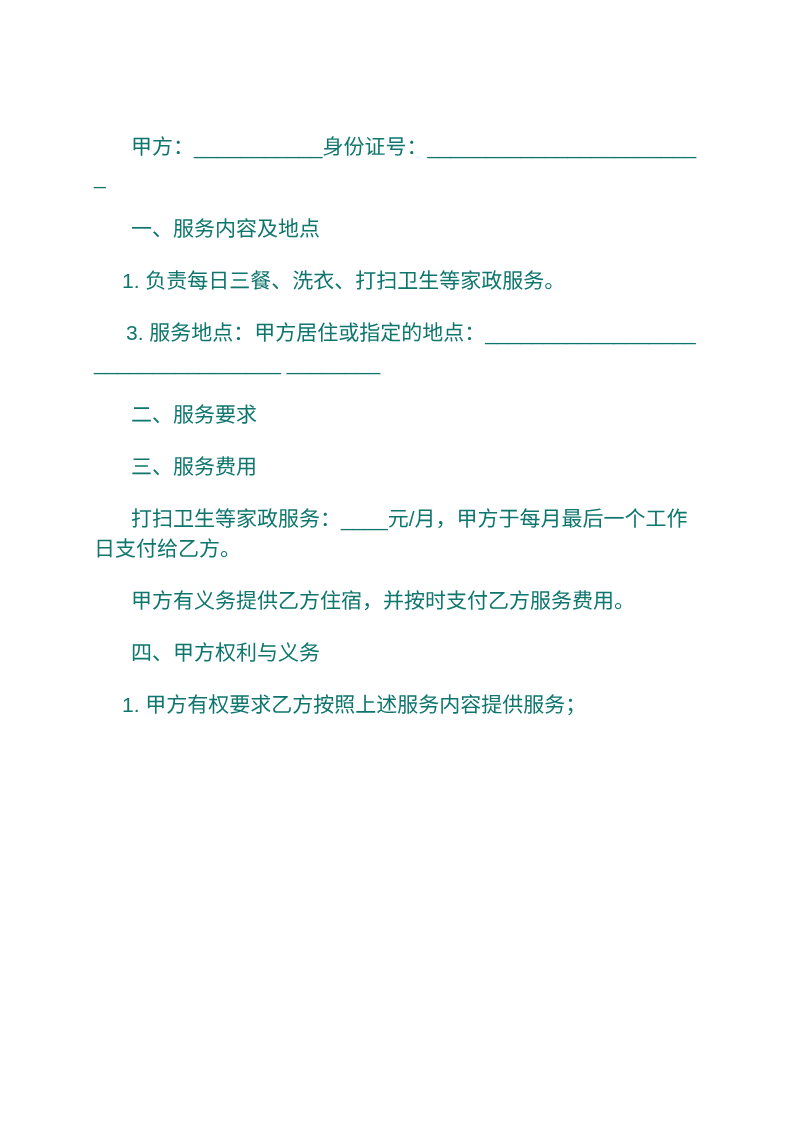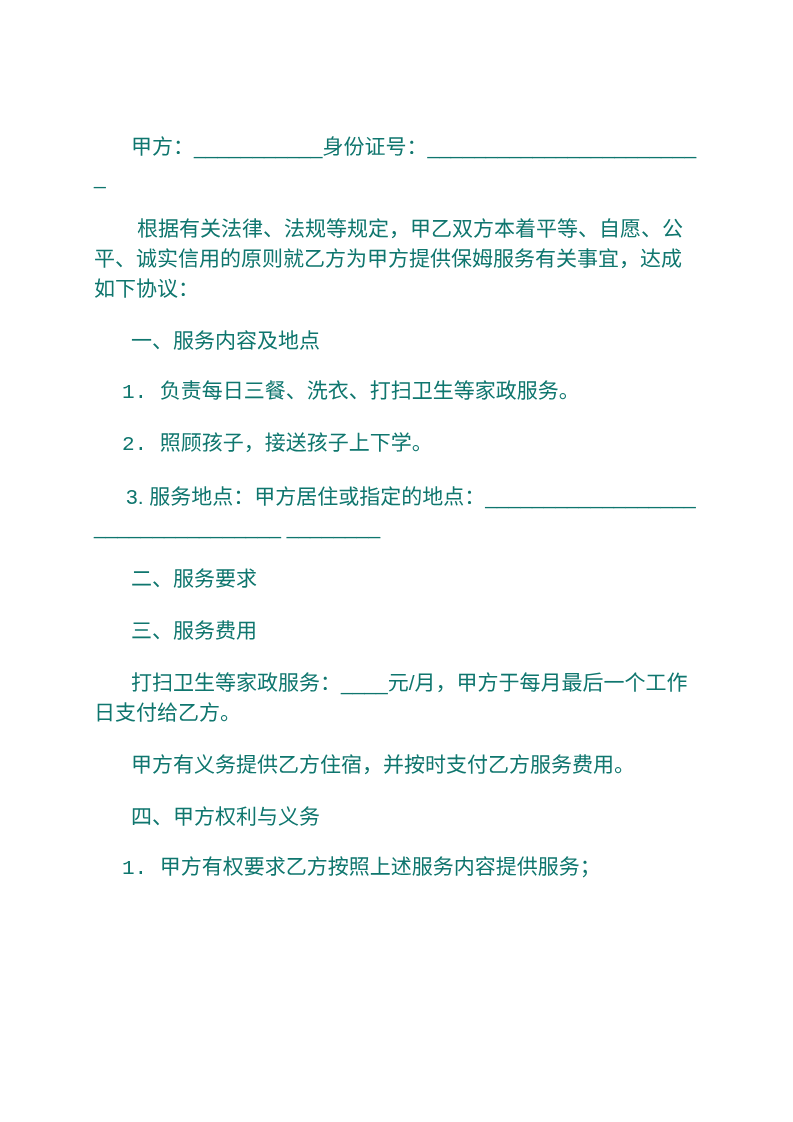--- a/index.html
+++ b/index.html
@@ -25,33 +25,31 @@
     margin-top: 8px;
   }
   .page p {
     margin: 0 0 22px 0;
     word-break: break-all;
     white-space: pre-wrap;
   }
   
   .ind-a { text-indent: 43px; }  
   .ind-b { text-indent: 37px; }  
-  .ind-c { text-indent: 28px; font-family: Liberation Mono, monospace; }  
+  .ind-c { text-indent: 28px; }  
   .ind-d { text-indent: 32px; }  
 </style>
 </head>
 <body>
 
 <div class="page">
   <p class="ind-b">甲方：___________身份证号：________________________</p>
-  <p class="ind-a">根据有关法律、法规等规定，甲乙双方本着平等、自愿、公平、诚实信用的原则就乙方为甲方提供保姆服务有关事宜，达成如下协议：</p>
 
   <p class="ind-b">一、服务内容及地点</p>
   <p class="ind-c">1. 负责每日三餐、洗衣、打扫卫生等家政服务。</p>
-  <p class="ind-c">2. 照顾孩子，接送孩子上下学。</p>
   <p class="ind-d">3. 服务地点：甲方居住或指定的地点：__________________________________ ________</p>
 
   <p class="ind-b">二、服务要求</p>
 
   <p class="ind-b">三、服务费用</p>
   <p class="ind-b">打扫卫生等家政服务：____元/月，甲方于每月最后一个工作日支付给乙方。</p>
 
   <p class="ind-b">甲方有义务提供乙方住宿，并按时支付乙方服务费用。</p>
   <p class="ind-b">四、甲方权利与义务</p>
   <p class="ind-c">1. 甲方有权要求乙方按照上述服务内容提供服务；</p>

